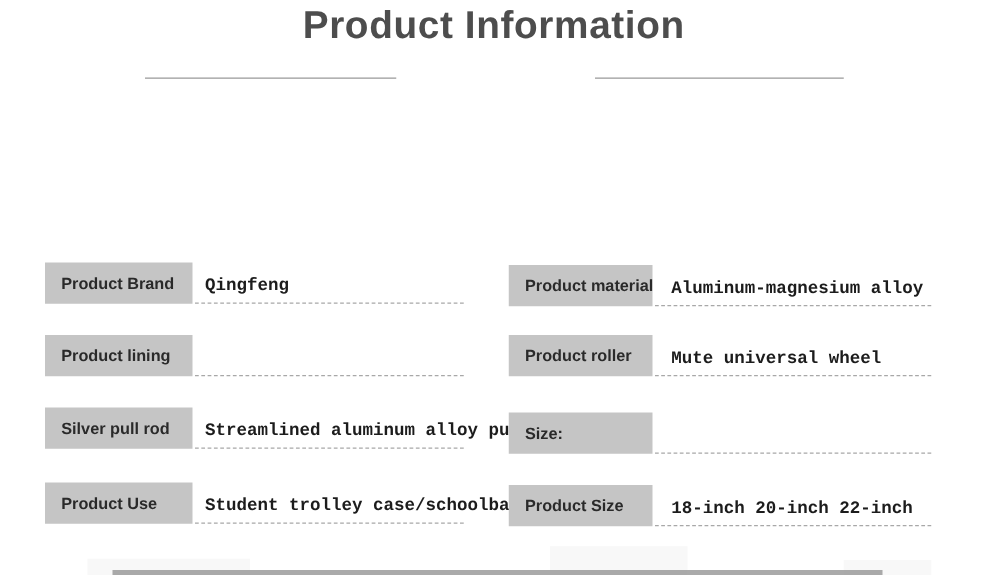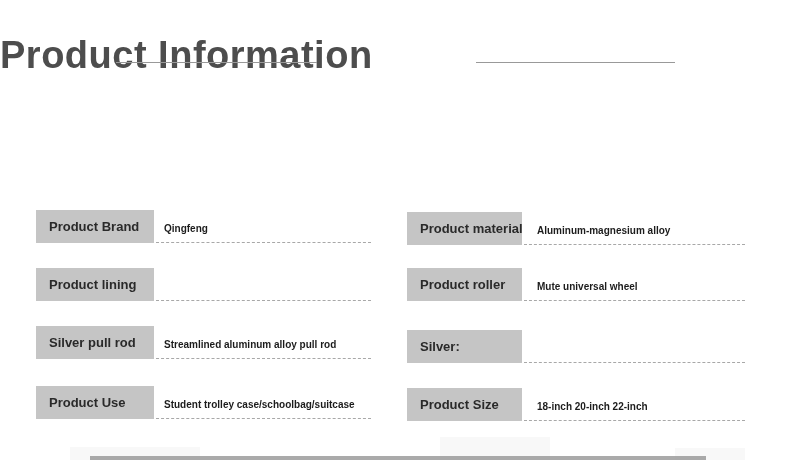--- a/index.html
+++ b/index.html
@@ -18,23 +18,23 @@
     background:var(--page_bg);
   }
   .stage{
     position:relative;
     width:790px;height:460px;
     background:var(--page_bg);
     overflow:hidden;
   }
   .section-title{
     position:absolute;
-    top:34px;left:0;width:100%;
-    text-align:left;
-    font-size:38px;
+    top:2px;left:0;width:100%;
+    text-align:center;
+    font-size:31px;
     font-weight:bold;
     letter-spacing:0.5px;
     color:var(--title_text);
   }
   .title-rule{
     position:absolute;
     top:62px;height:1px;
     background:var(--rule);
   }
   .title-rule.left{left:116px;width:201px;}
@@ -49,24 +49,25 @@
     display:flex;align-items:center;
     padding-left:13px;
     font-size:13px;
     font-weight:bold;
     color:var(--label_text);
     white-space:nowrap;
   }
   .row .value{
     position:absolute;top:2px;height:33px;
     display:flex;align-items:center;
-    font-size:10px;
+    font-size:14px;
     font-weight:bold;
     color:var(--value_text);
     white-space:nowrap;
+    font-family:Liberation Mono, monospace;
   }
   .row .dash{
     position:absolute;top:32px;height:0;
     border-top:1px dashed var(--dash);
   }
   .row.left-col{left:36px;width:335px;}
   .row.left-col .label-box{width:118px;}
   .row.left-col .value{left:128px;}
   .row.left-col .dash{left:120px;width:215px;}
 
@@ -120,21 +121,21 @@
     <div class="label-box">Product material</div>
     <div class="value">Aluminum-magnesium alloy</div>
     <div class="dash"></div>
   </div>
   <div class="row right-col" style="top:268px">
     <div class="label-box">Product roller</div>
     <div class="value">Mute universal wheel</div>
     <div class="dash"></div>
   </div>
   <div class="row right-col" style="top:330px">
-    <div class="label-box">Silver:</div>
+    <div class="label-box">Size:</div>
     <div class="dash"></div>
   </div>
   <div class="row right-col" style="top:388px">
     <div class="label-box">Product Size</div>
     <div class="value">18-inch 20-inch 22-inch</div>
     <div class="dash"></div>
   </div>
 
   <div class="smudge" style="left:70px;top:447px;width:130px;height:13px;"></div>
   <div class="smudge" style="left:440px;top:437px;width:110px;height:23px;"></div>

